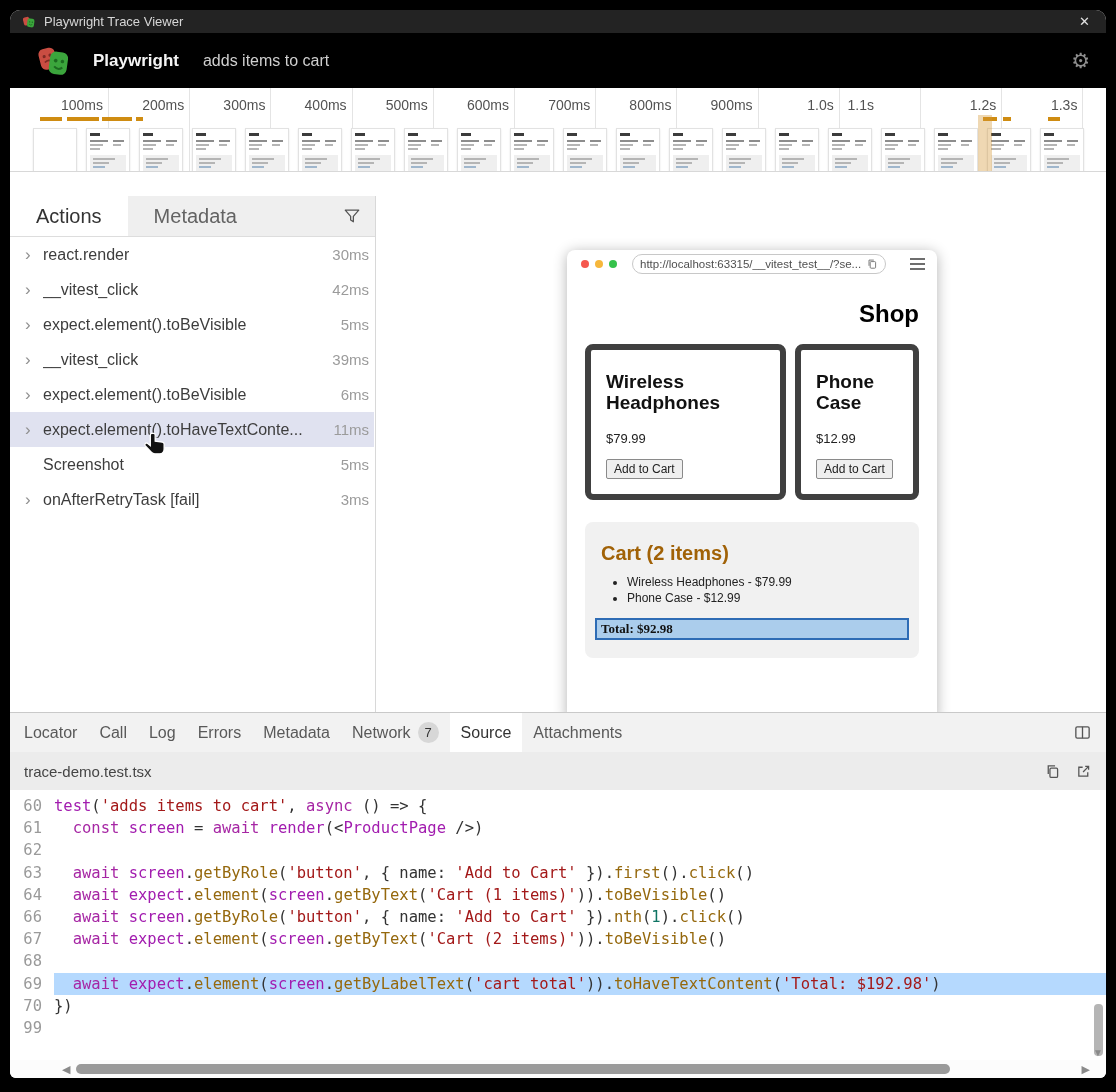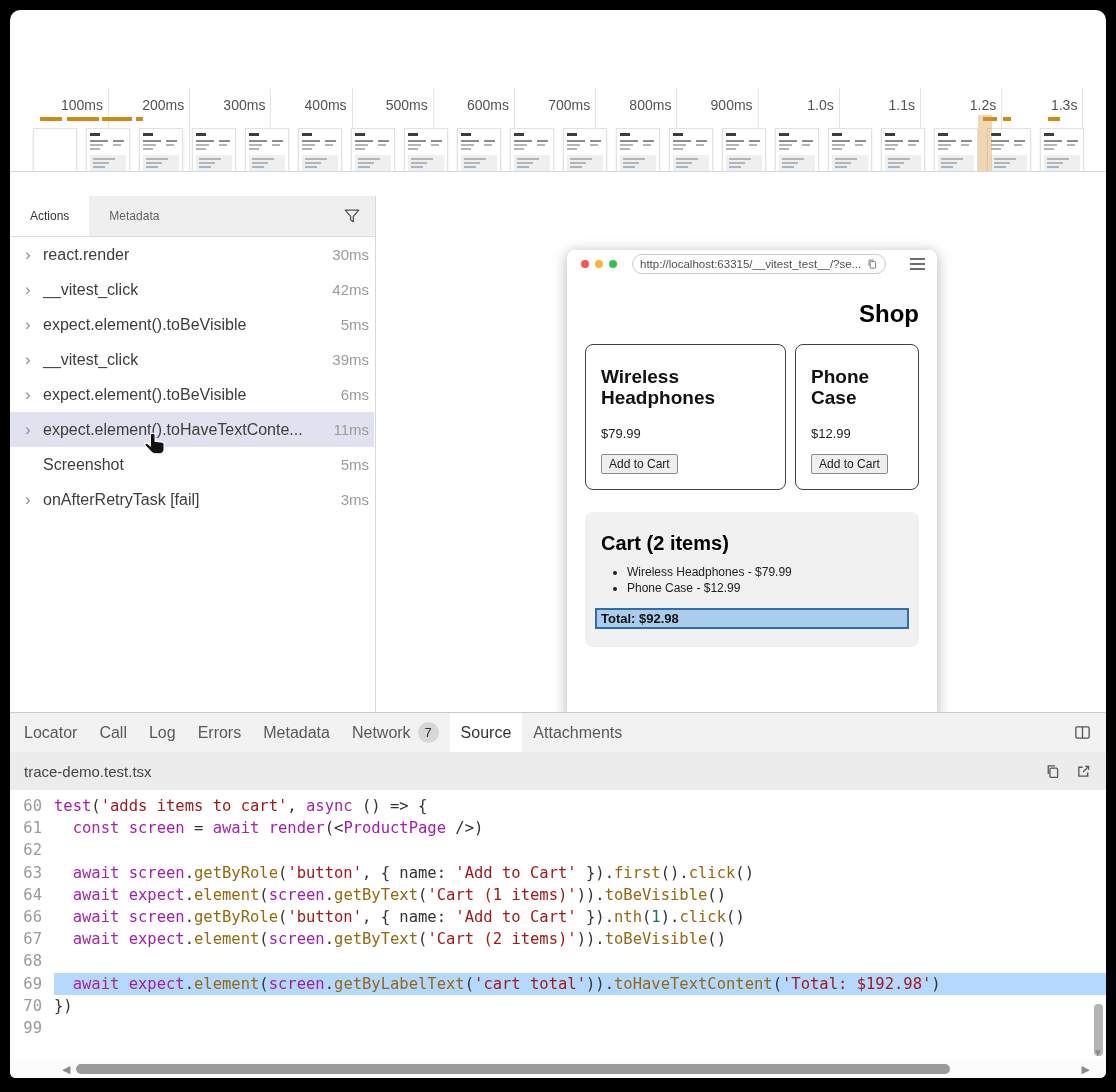--- a/index.html
+++ b/index.html
@@ -43,21 +43,21 @@
   .mt-g i{width:22px;}.mt-g i:nth-child(2){width:16px;}.mt-g i:nth-child(3){width:12px;background:#9fb6cc;}
   .tl-band{position:absolute;left:968px;top:27px;width:14px;height:79px;
            background:rgba(213,152,54,.38);z-index:4;}
 
   
   .main{position:absolute;left:0;top:186px;width:100%;height:516px;background:#fff;}
   .left-panel{position:absolute;left:0;top:0;width:366px;height:100%;
               border-right:1px solid #d8d8d8;box-sizing:border-box;}
   .ltoolbar,.rtoolbar{position:absolute;left:0;top:0;right:0;height:41px;background:#efefef;
               border-bottom:1px solid #ddd;display:flex;align-items:center;box-sizing:border-box;}
-  .tab{height:40px;display:flex;align-items:center;padding:0 20px;font-size:12px;color:#636363;}
+  .tab{height:40px;display:flex;align-items:center;padding:0 26px;font-size:20px;color:#636363;}
   .tab.active{background:#fff;color:#333;}
   .filter-ic{margin-left:auto;margin-right:14px;}
   .actions-list{position:absolute;left:0;top:41px;right:1px;bottom:0;overflow:hidden;}
   .action-row{cursor:default;}
   .action-row.selected{background:#e0e2f0;}
   .a-main{height:35px;display:flex;align-items:center;padding:0 5px 0 15px;}
   .chev{width:18px;flex:none;color:#8f8f8f;font-size:17px;line-height:1;}
   .a-label{font-size:16px;color:#3d3d3d;white-space:nowrap;overflow:hidden;}
   .a-dur{margin-left:auto;font-size:15px;color:#9b9b9b;padding-left:8px;flex:none;}
   .a-sub{padding:0 5px 10px 33px;font-size:15px;color:#555;margin-top:-4px;}
@@ -75,32 +75,32 @@
   .dot{width:8px;height:8px;border-radius:50%;margin-right:6px;flex:none;}
   .dot.r{background:#f5574e;}.dot.y{background:#f6b73c;}.dot.g{background:#35c24b;}
   .urlbar{width:254px;height:20px;border:1px solid #c8c8c8;border-radius:11px;margin-left:9px;
           display:flex;align-items:center;padding:0 7px;box-sizing:border-box;}
   .urltext{font-size:11.5px;color:#4f4f4f;white-space:nowrap;overflow:hidden;flex:1;}
   .burger{margin-left:auto;display:flex;flex-direction:column;gap:3px;}
   .burger i{display:block;width:15px;height:2px;background:#6e6e6e;}
   .bpage{padding:0 18px;}
   .shop-title{font-size:24px;font-weight:bold;color:#000000;margin-top:22px;text-align:right;}
   .cards{display:flex;gap:9px;margin-top:16px;}
-  .pcard{border:1px solid #404040;border-radius:8px;padding:15px;box-sizing:border-box;}
+  .pcard{border:6px solid #404040;border-radius:8px;padding:15px;box-sizing:border-box;}
   .pcard.c1{width:203px;}.pcard.c2{width:125px;}
   .pname{font-size:19px;font-weight:bold;line-height:21px;color:#111;margin-top:6px;}
   .pprice{font-size:13px;color:#222;margin-top:18px;}
   .pbtn{margin-top:13px;display:inline-block;font-size:12px;color:#222;background:#efefef;
         border:1px solid #8a8a8a;border-radius:2px;padding:2px 7px;}
   .cartbox{margin-top:22px;background:#f1f1f1;border-radius:8px;padding:14px 16px 18px 16px;}
-  .cart-title{font-size:20px;font-weight:bold;color:#000000;margin-top:6px;}
+  .cart-title{font-size:20px;font-weight:bold;color:#a16207;margin-top:6px;}
   .cart-ul{margin:10px 0 0 0;padding-left:26px;font-size:12px;color:#222;}
   .cart-ul li{margin-bottom:2px;}
   .cart-total{margin:13px -6px 0 -6px;background:#abcdec;border:2px solid #2e6cb5;
-              font-size:13px;font-weight:bold;color:#111;padding:1px 4px;}
+              font-size:13px;font-weight:bold;color:#111;padding:1px 4px;font-family:Liberation Serif, serif;}
 
   
   .bottombar{position:absolute;left:0;top:702px;width:100%;height:40px;background:#f2f2f2;
              border-top:1px solid #c9c9c9;display:flex;align-items:center;box-sizing:border-box;padding-left:3px;}
   .btab{height:39px;display:flex;align-items:center;padding:0 11px;font-size:16px;color:#595959;}
   .btab.active{background:#fff;color:#333;}
   .badge{width:21px;height:21px;border-radius:50%;background:#d7d7d7;color:#333;font-size:13px;
          display:flex;align-items:center;justify-content:center;margin-left:7px;}
   .cols-ic{margin-left:auto;margin-right:14px;}
   .filehdr{position:absolute;left:0;top:742px;width:100%;height:38px;background:#ececec;
@@ -131,21 +131,55 @@
   .harrow.l{left:52px;}.harrow.r{right:16px;}
   .hthumb{position:absolute;left:66px;top:4px;width:874px;height:10px;background:#9a9a9a;border-radius:5px;}
 
   svg{display:block;}
 </style>
 </head>
 <body>
 
 <div class="window">
 
-
+  <div class="titlebar">
+    <svg class="tb-logo" viewBox="0 0 48 48">
+      <g transform="rotate(-14 16 22)">
+          <rect x="5" y="7" width="22" height="28" rx="7" fill="#c94d42"></rect>
+        </g>
+      <g transform="rotate(8 30 26)">
+          <rect x="18" y="12" width="24" height="30" rx="8" fill="#3ba53c"></rect>
+        <circle cx="26" cy="24" r="2.4" fill="#1c6b20"></circle>
+          <circle cx="35" cy="24" r="2.4" fill="#1c6b20"></circle>
+        <path d="M25 32q5.5 5 11 0" stroke="#1c6b20" stroke-width="2.6" fill="none"></path>
+        </g>
+    </svg>
+    <span class="tb-title">Playwright Trace Viewer</span>
+    <span class="tb-close">✕</span>
+  </div>
+
+  <div class="header">
+    <svg class="hd-logo" viewBox="0 0 48 48">
+      <g transform="rotate(-14 16 22)">
+          <rect x="5" y="7" width="22" height="28" rx="7" fill="#c94d42"></rect>
+        <circle cx="12" cy="17" r="2.1" fill="#7e2a24"></circle>
+          <circle cx="20" cy="17" r="2.1" fill="#7e2a24"></circle>
+        <path d="M11 25q4.5-3.6 9 0" stroke="#7e2a24" stroke-width="2.2" fill="none"></path>
+        </g>
+      <g transform="rotate(8 30 26)">
+          <rect x="18" y="12" width="24" height="30" rx="8" fill="#3ba53c"></rect>
+        <circle cx="26" cy="24" r="2.4" fill="#1c6b20"></circle>
+          <circle cx="35" cy="24" r="2.4" fill="#1c6b20"></circle>
+        <path d="M25 32q5.5 5 11 0" stroke="#1c6b20" stroke-width="2.6" fill="none"></path>
+        </g>
+    </svg>
+    <span class="brand">Playwright</span>
+    <span class="testname">adds items to cart</span>
+    <span class="gear">⚙</span>
+  </div>
 
   <div class="timeline">
     <div class="film-strip">
         <div class="thumb"></div>
         <div class="thumb">
           <div class="mt-t"></div>
           <div class="mt-row">
             <div class="mt-ca">
               <i></i>
               <i></i>
@@ -527,21 +561,21 @@
       <div class="tl-label" style="left: 423px;">600ms</div>
       <div class="tl-tick" style="left: 585.2px;"></div>
       <div class="tl-label" style="left: 504.2px;">700ms</div>
       <div class="tl-tick" style="left: 666.4px;"></div>
       <div class="tl-label" style="left: 585.4px;">800ms</div>
       <div class="tl-tick" style="left: 747.6px;"></div>
       <div class="tl-label" style="left: 666.6px;">900ms</div>
       <div class="tl-tick" style="left: 828.8px;"></div>
       <div class="tl-label" style="left: 747.8px;">1.0s</div>
       <div class="tl-tick" style="left: 910px;"></div>
-      <div class="tl-label" style="left: 829px;">1.1s</div>
+      <div class="tl-label" style="left: 788px;">1.1s</div>
       <div class="tl-tick" style="left: 991.2px;"></div>
       <div class="tl-label" style="left: 910.2px;">1.2s</div>
       <div class="tl-tick" style="left: 1072.4px;"></div>
       <div class="tl-label" style="left: 991.4px;">1.3s</div>
     </div>
 
   <div class="main">
 
     <div class="left-panel">
       <div class="ltoolbar">

